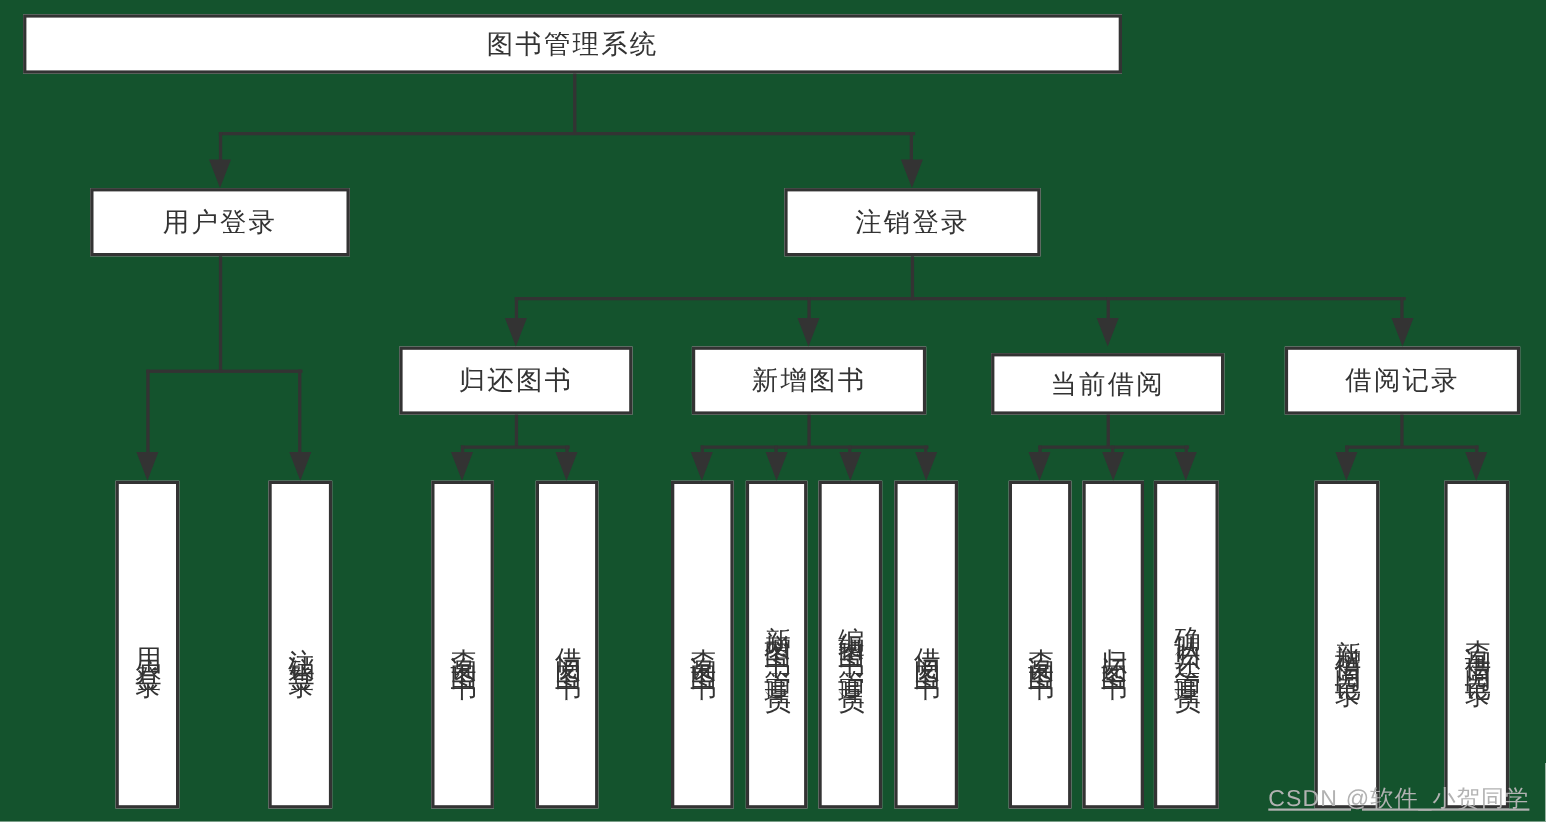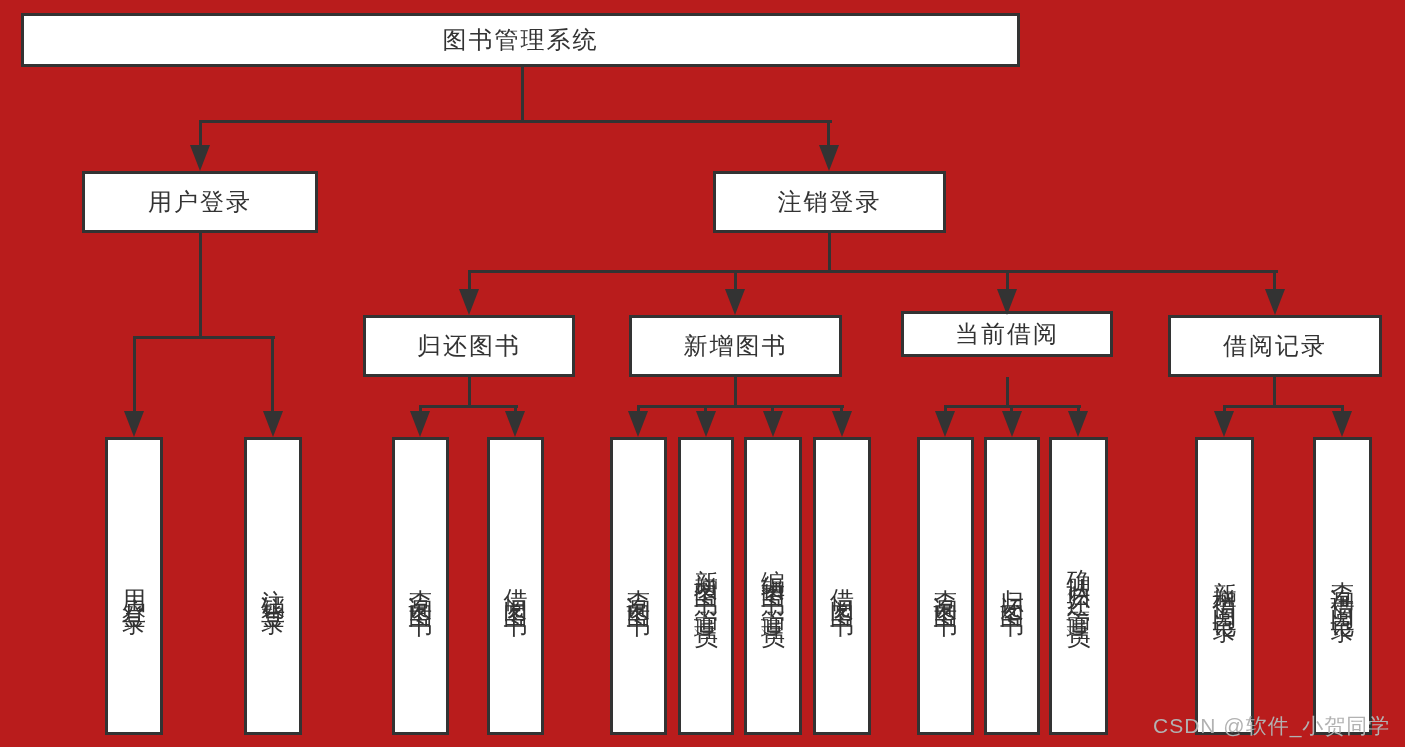--- a/index.html
+++ b/index.html
@@ -4,21 +4,21 @@
 <style>
   html, body {
     margin: 0;
     padding: 0;
     background: #ffffff;
   }
   .canvas {
     position: relative;
     width: 1405px;
     height: 747px;
-    background: #b91c1c;
+    background: #14532d;
     overflow: hidden;
     font-family: "Liberation Sans", sans-serif;
     color: #333333;
   }
   .node {
     position: absolute;
     box-sizing: border-box;
     border: 3px solid #333333;
     background: #ffffff;
     display: flex;
@@ -48,20 +48,21 @@
     border-top: 26px solid #333333;
   }
   .watermark {
     position: absolute;
     left: 1153px;
     top: 712px;
     font-size: 21px;
     letter-spacing: 1px;
     color: #b2b2b2;
     white-space: nowrap;
+    text-decoration: underline;
   }
 </style>
 </head>
 <body>
 
 <div class="canvas">
 
   <div class="node" style="left:21px;top:13px;width:999px;height:54px;">
     <span>图书管理系统</span>
   </div>
@@ -72,21 +73,21 @@
   <div class="node" style="left:713px;top:171px;width:233px;height:62px;">
     <span>注销登录</span>
   </div>
 
   <div class="node" style="left:363px;top:315px;width:212px;height:62px;">
     <span>归还图书</span>
   </div>
   <div class="node" style="left:629px;top:315px;width:213px;height:62px;">
     <span>新增图书</span>
   </div>
-  <div class="node" style="left:901px;top:311px;width:212px;height:46px;">
+  <div class="node" style="left:901px;top:321px;width:212px;height:56px;">
     <span>当前借阅</span>
   </div>
   <div class="node" style="left:1168px;top:315px;width:214px;height:62px;">
     <span>借阅记录</span>
   </div>
 
   <div class="node" style="left:105px;top:437px;width:58px;height:298px;">
     <span class="vtext">用户登录</span>
   </div>
   <div class="node" style="left:244px;top:437px;width:58px;height:298px;">

